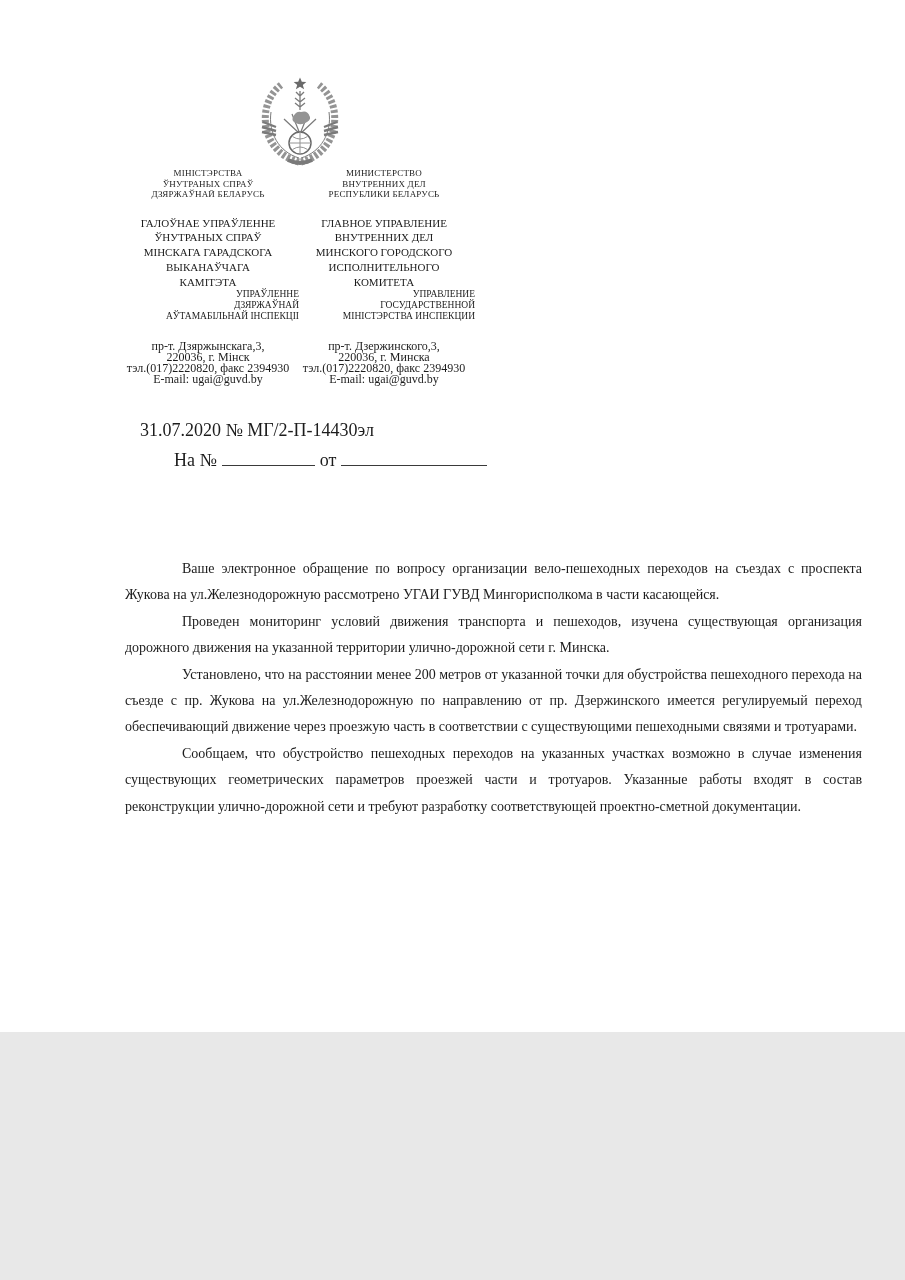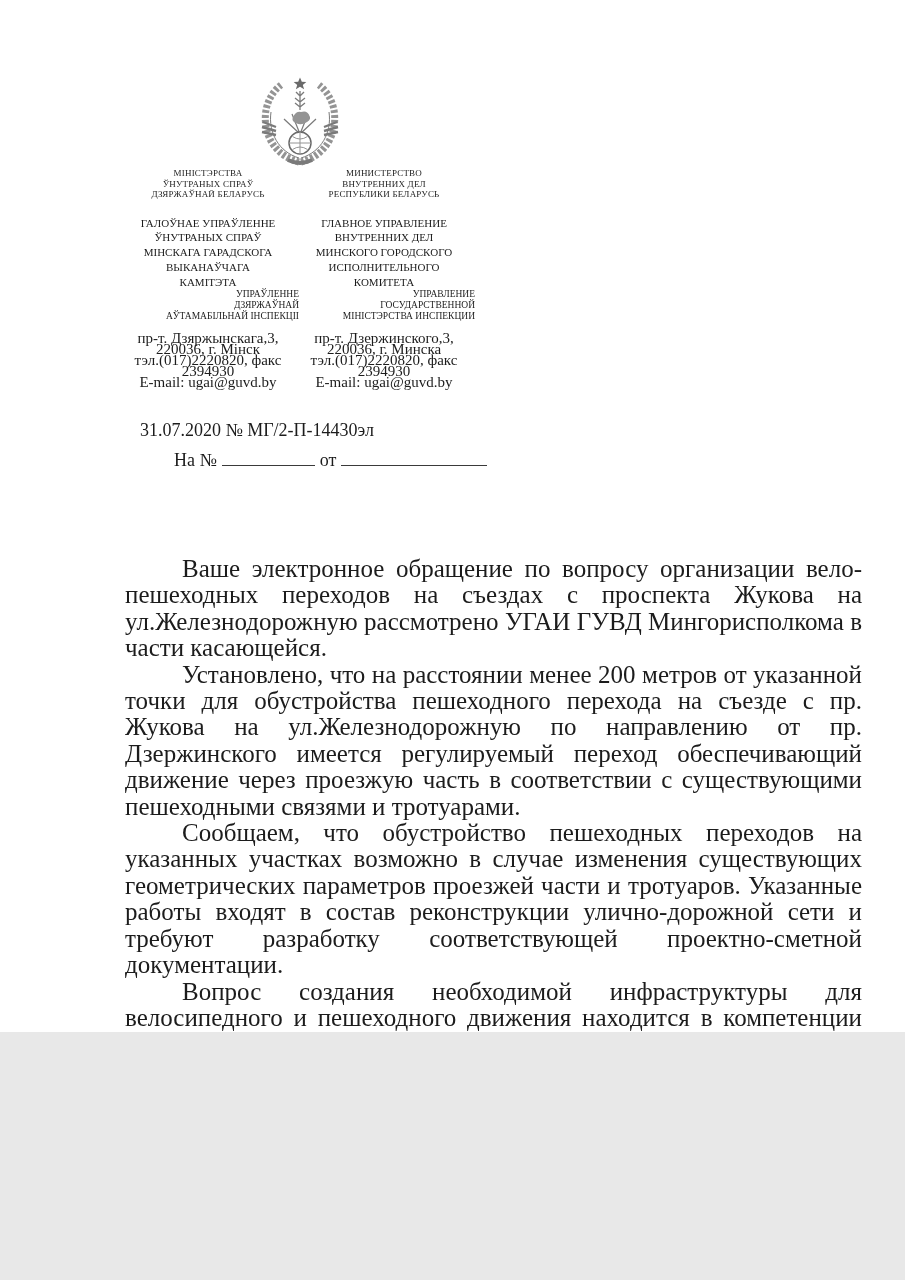--- a/index.html
+++ b/index.html
@@ -24,21 +24,21 @@
     position: absolute;
     top: 168px;
     width: 182px;
     text-align: center;
   }
   .header-col.left  { left: 117px; }
   .header-col.right { left: 293px; }
   .ministry   { font-size: 9px;   line-height: 10.5px; letter-spacing: 0.2px; }
   .department { margin-top: 16px;  font-size: 11px; line-height: 14.8px; }
   .division   {  font-size: 9.5px;  line-height: 11px; text-align: right; }
-  .address    { margin-top: 11px; font-size: 15px;  line-height: 11px; }
+  .address    { margin-top: 19px; font-size: 12px;  line-height: 11px; }
   .ref-block {
     position: absolute;
     left: 140px;
     top: 420px;
     font-size: 18px;
     line-height: 20px;
   }
   .ref-reply { margin-top: 10px; margin-left: 34px; }
   .blank {
     display: inline-block;
@@ -47,21 +47,21 @@
     vertical-align: baseline;
     margin: 0 5px;
   }
   .blank-number { width: 93px; }
   .blank-date   { width: 146px; }
   .body-text {
     position: absolute;
     left: 125px;
     top: 556px;
     width: 737px;
-    font-size: 25px;
+    font-size: 14px;
     line-height: 26.4px;
     text-align: justify;
   }
   .body-text p {
     margin: 0;
     text-indent: 57px;
   }
 </style>
 </head>
 <body>
@@ -144,18 +144,18 @@
 
   <div class="ref-block">
     <div>31.07.2020 № МГ/2-П-14430эл</div>
     <div class="ref-reply">
       <span>На №</span><span class="blank blank-number"></span><span>от</span><span class="blank blank-date"></span>
     </div>
   </div>
 
   <div class="body-text">
     <p>Ваше электронное обращение по вопросу организации вело-пешеходных переходов на съездах с проспекта Жукова на ул.Железнодорожную рассмотрено УГАИ ГУВД Мингорисполкома в части касающейся.</p>
+    <p>Проведен мониторинг условий движения транспорта и пешеходов, изучена существующая организация дорожного движения на указанной территории улично-дорожной сети г. Минска.</p>
     <p>Установлено, что на расстоянии менее 200 метров от указанной точки для обустройства пешеходного перехода на съезде с пр. Жукова на ул.Железнодорожную по направлению от пр. Дзержинского имеется регулируемый переход обеспечивающий движение через проезжую часть в соответствии с существующими пешеходными связями и тротуарами.</p>
     <p>Сообщаем, что обустройство пешеходных переходов на указанных участках возможно в случае изменения существующих геометрических параметров проезжей части и тротуаров. Указанные работы входят в состав реконструкции улично-дорожной сети и требуют разработку соответствующей проектно-сметной документации.</p>
-    <p>Вопрос создания необходимой инфраструктуры для велосипедного и пешеходного движения находится в компетенции Минского городского исполнительного комитета.</p>
   </div>
 
 </div>
 
 </body></html>

